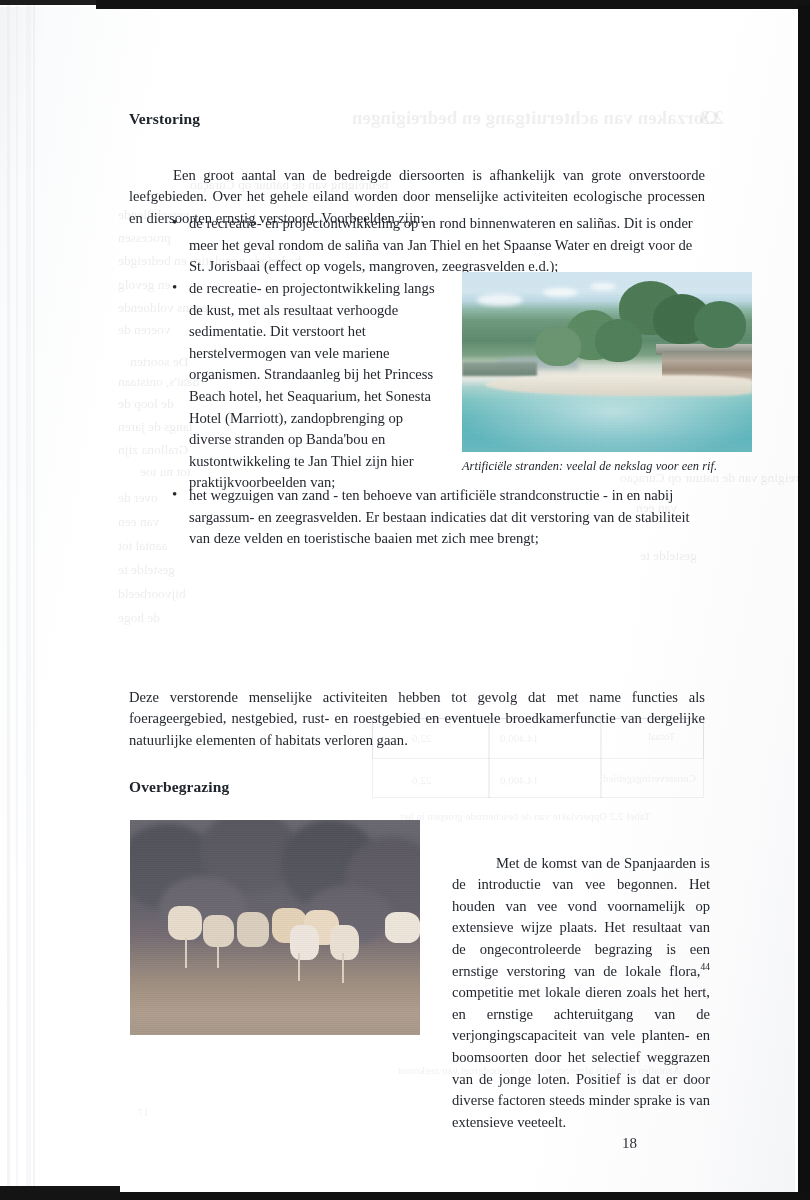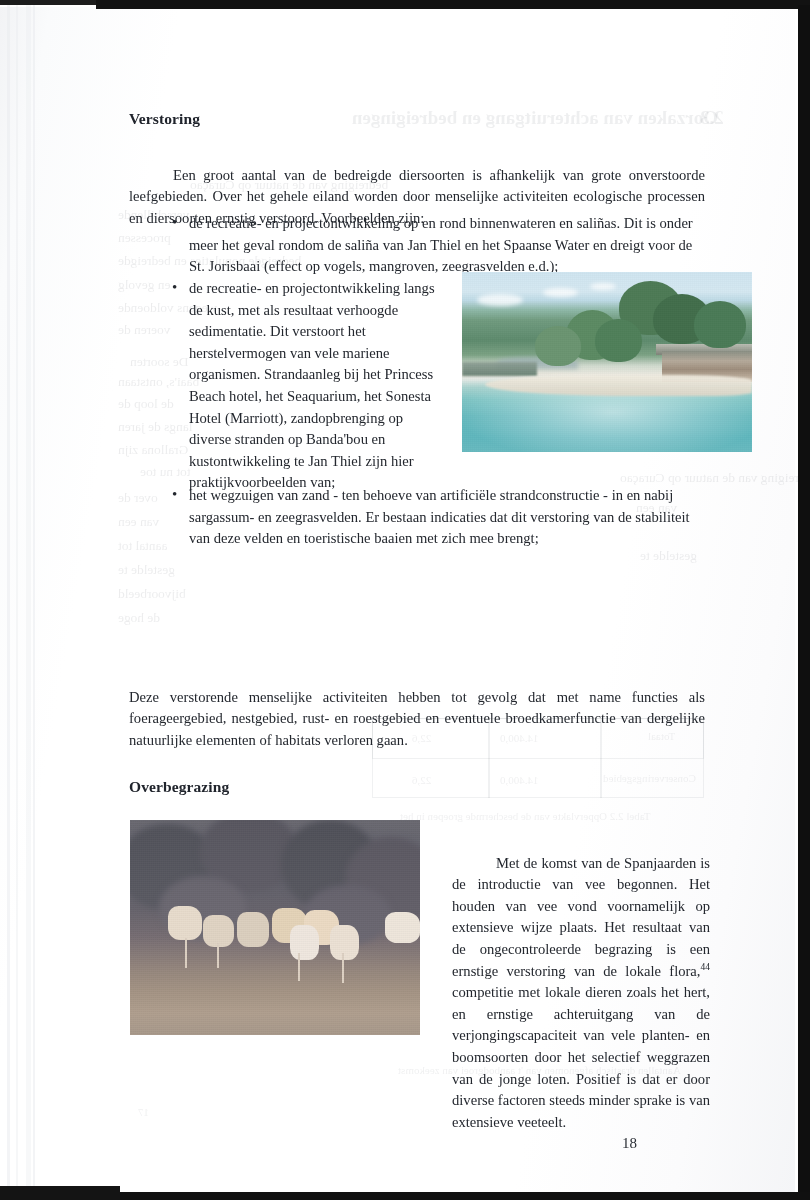--- a/index.html
+++ b/index.html
@@ -270,20 +270,21 @@
       <div class="palm" style="left:54%;top:5%;width:22%;height:30%;background:#4d7a55;"></div>
       <div class="palm" style="left:66%;top:12%;width:20%;height:28%;background:#426d4b;"></div>
       <div class="palm" style="left:80%;top:16%;width:18%;height:26%;background:#4a7a56;"></div>
       <div class="palm" style="left:36%;top:21%;width:18%;height:28%;background:#5b8a62;"></div>
       <div class="palm" style="left:25%;top:30%;width:16%;height:22%;background:#6a9470;"></div>
       <div class="palm" style="left:46%;top:26%;width:16%;height:24%;background:#4f7f59;"></div>
       <div class="sand"></div>
       <div class="grain"></div>
     </div>
 
+    <div class="caption" style="left:462px;top:459px;width:300px;">Artificiële stranden: veelal de nekslag voor een rif.</div>
 
     <h2 class="sec" style="left:129px;top:778px;">Overbegrazing</h2>
 
     <div class="photo cattle" style="left:130px;top:820px;width:290px;height:215px;">
       <div class="bush" style="left:-4%;top:2%;width:34%;height:40%;background:#3f4049;"></div>
       <div class="bush" style="left:24%;top:-4%;width:34%;height:38%;background:#47454f;"></div>
       <div class="bush" style="left:52%;top:0%;width:34%;height:42%;background:#3d3e47;"></div>
       <div class="bush" style="left:74%;top:8%;width:32%;height:40%;background:#494650;"></div>
       <div class="bush" style="left:10%;top:26%;width:30%;height:30%;background:#53505a;"></div>
       <div class="bush" style="left:60%;top:30%;width:30%;height:28%;background:#4f4c57;"></div>

